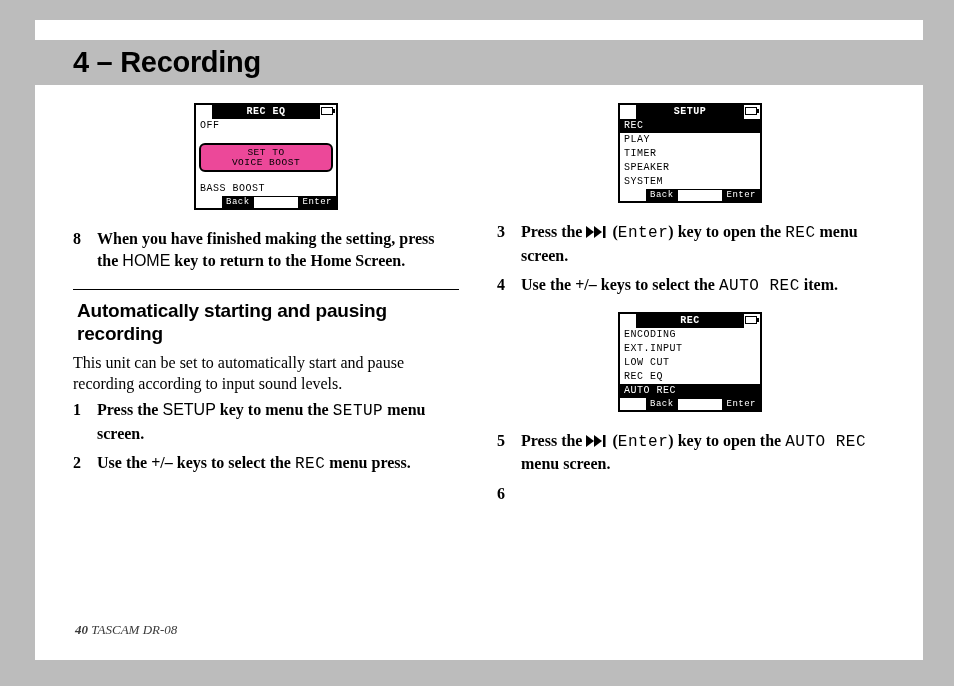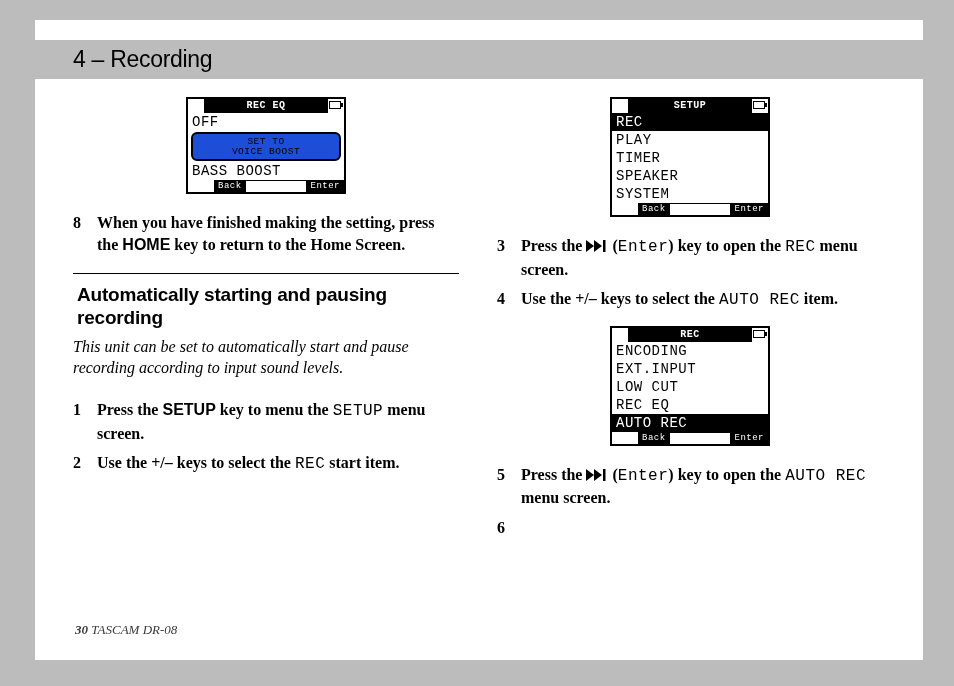--- a/index.html
+++ b/index.html
@@ -20,40 +20,40 @@
     background: #fff;
     padding: 20px 40px 20px 38px;
   }
   .chapter-header {
     background: #bcbcbc;
     margin: 0 -40px 18px -38px;
     padding: 6px 0 6px 38px;
   }
   .chapter-title {
     font-family: Arial, Helvetica, sans-serif;
-    font-size: 23px;
-    font-weight: normal;
+    font-size: 29px;
+    font-weight: bold;
     letter-spacing: -0.3px;
   }
   .columns {
     display: flex;
     gap: 38px;
   }
   .col {
     flex: 1;
     min-width: 0;
   }
   
   .lcd-wrap {
     text-align: center;
     margin: 0 0 18px 0;
   }
   .lcd {
     display: inline-block;
-    width: 160px;
+    width: 144px;
     border: 2px solid #000;
     background: #fff;
     font-family: 'Courier New', Courier, monospace;
     font-size: 10px;
     line-height: 1;
     text-align: left;
     position: relative;
   }
   .lcd-title {
     background: #000;
@@ -81,21 +81,21 @@
     content: "";
     position: absolute;
     right: -3px;
     top: 1px;
     width: 2px;
     height: 4px;
     background: #000;
   }
   .lcd-row {
     padding: 2px 4px;
-    font-size: 14px;
+    font-size: 10px;
     letter-spacing: 0.5px;
     white-space: nowrap;
   }
   .lcd-row.selected {
     background: #000;
     color: #fff;
   }
   .lcd-footer {
     display: flex;
     justify-content: space-between;
@@ -106,43 +106,43 @@
   }
   .lcd-footer span {
     background: #000;
     color: #fff;
     padding: 1px 4px;
     letter-spacing: 0.5px;
   }
   .lcd-popup {
     border: 2px solid #000;
     border-radius: 6px;
-    margin: 1px 3px;
+    margin: 10px 3px;
     text-align: center;
     padding: 3px 0;
     font-size: 9.5px;
     letter-spacing: 0.5px;
-    background: #1d4ed8;
+    background: #ec4899;
   }
   
   .step {
     display: flex;
     gap: 10px;
     font-size: 16px;
     line-height: 1.35;
     margin-bottom: 8px;
     font-weight: bold;
   }
   .step .num {
     min-width: 14px;
   }
   .step .txt { font-weight: bold; }
   .key-sans {
     font-family: Arial, Helvetica, sans-serif;
-    font-weight: bold;
+    font-weight: normal;
   }
   .lcd-font {
     font-family: 'Courier New', Courier, monospace;
     font-weight: normal;
     letter-spacing: 0.5px;
   }
   hr.divider {
     border: none;
     border-top: 1px solid #000;
     margin: 18px 0 10px 0;
@@ -151,22 +151,21 @@
     font-family: Arial, Helvetica, sans-serif;
     font-size: 19px;
     font-weight: bold;
     line-height: 1.2;
     margin: 0 0 6px 4px;
     letter-spacing: -0.2px;
   }
   .body-para {
     font-size: 16px;
     line-height: 1.35;
-    margin-bottom: 20px;
-    font-style: italic;
+    margin-bottom: 4px;
   }
   .footer-pagenum {
     position: absolute;
     left: 40px;
     bottom: 22px;
     font-size: 13px;
     font-style: italic;
     color: #3a3a3a;
   }
   .footer-pagenum .pn {
@@ -224,21 +223,21 @@
       <div class="step">
         <div class="num">1</div>
         <div class="txt">
           <span>Press the </span><span class="key-sans">SETUP</span><span> key to menu the </span><span class="lcd-font">SETUP</span><span> menu screen.</span>
         </div>
       </div>
 
       <div class="step">
         <div class="num">2</div>
         <div class="txt">
-          <span>Use the +/– keys to select the </span><span class="lcd-font">REC</span><span> start item.</span>
+          <span>Use the +/– keys to select the </span><span class="lcd-font">REC</span><span> menu press.</span>
         </div>
       </div>
     </div>
 
     <div class="col">
 
       <div class="lcd-wrap">
         <div class="lcd">
           <div class="lcd-header-row">
             <div class="lcd-title">SETUP</div>
@@ -304,15 +303,15 @@
       </div>
 
       <div class="step">
         <div class="num">6</div>
       </div>
 
     </div>
   </div>
 
   <div class="footer-pagenum">
-    <span class="pn">30</span><span> TASCAM  DR-08</span>
+    <span class="pn">40</span><span> TASCAM  DR-08</span>
   </div>
 </div>
 
 </body></html>

